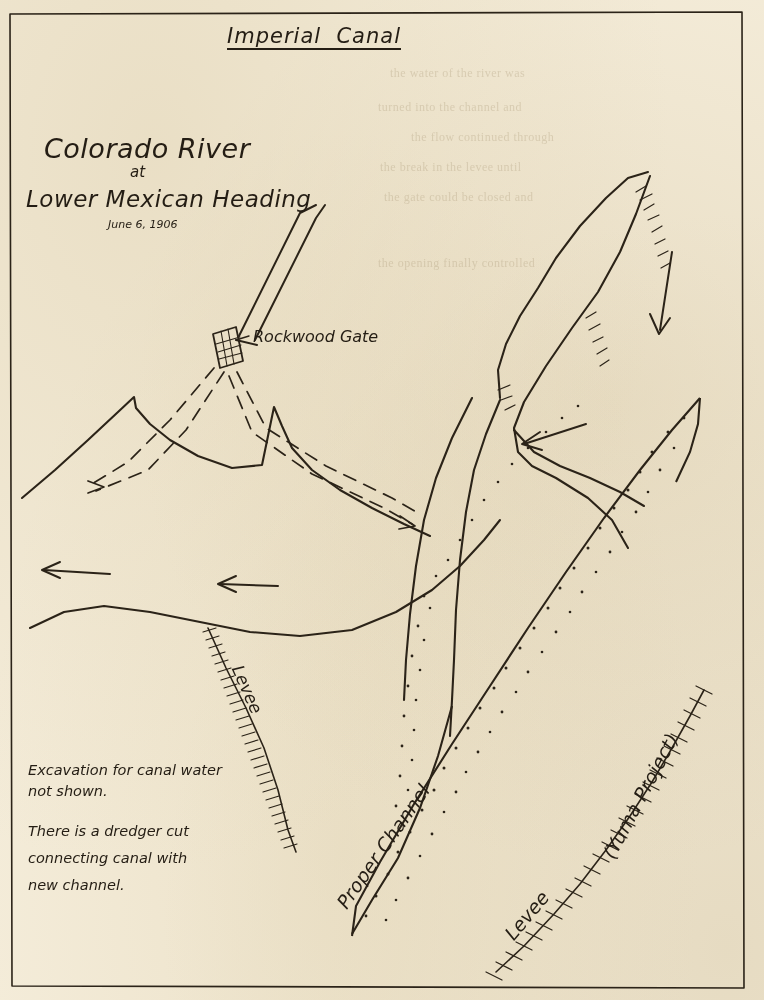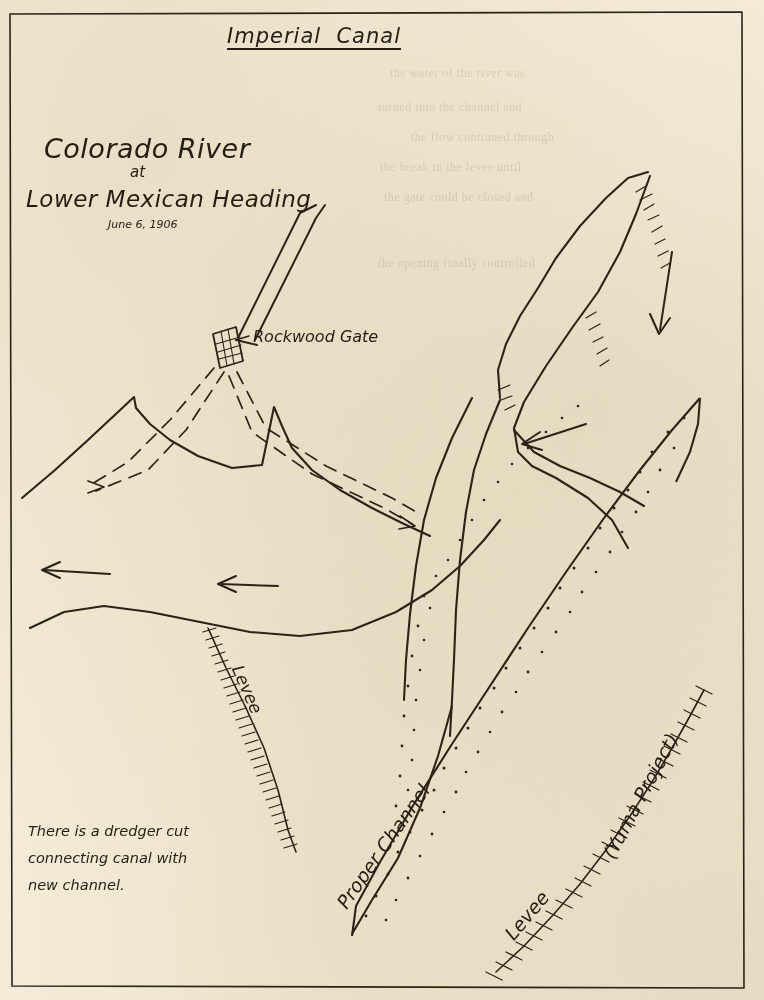--- a/index.html
+++ b/index.html
@@ -291,17 +291,19 @@
   <div class="lbl hand" id="lbl-rockwood">Rockwood Gate</div>
 
   <div class="lbl hand rot" style="left:246px; top:662px; font-size:17px; transform: rotate(66deg);">Levee</div>
 
   <div class="lbl hand rot" style="left:332px; top:900px; font-size:19px; transform: rotate(-55deg);">Proper Channel</div>
 
   <div class="lbl hand rot" style="left:500px; top:930px; font-size:19px; transform: rotate(-50deg);">Levee</div>
 
   <div class="lbl hand rot" style="left:598px; top:852px; font-size:19px; transform: rotate(-62deg);">(Yuma Project)</div>
 
+  <div class="lbl hand" id="note1">Excavation for canal water
+not shown.</div>
   <div class="lbl hand" id="note2">There is a dredger cut
 connecting canal with
 new channel.</div>
 
 </div>
 
 </body></html>

